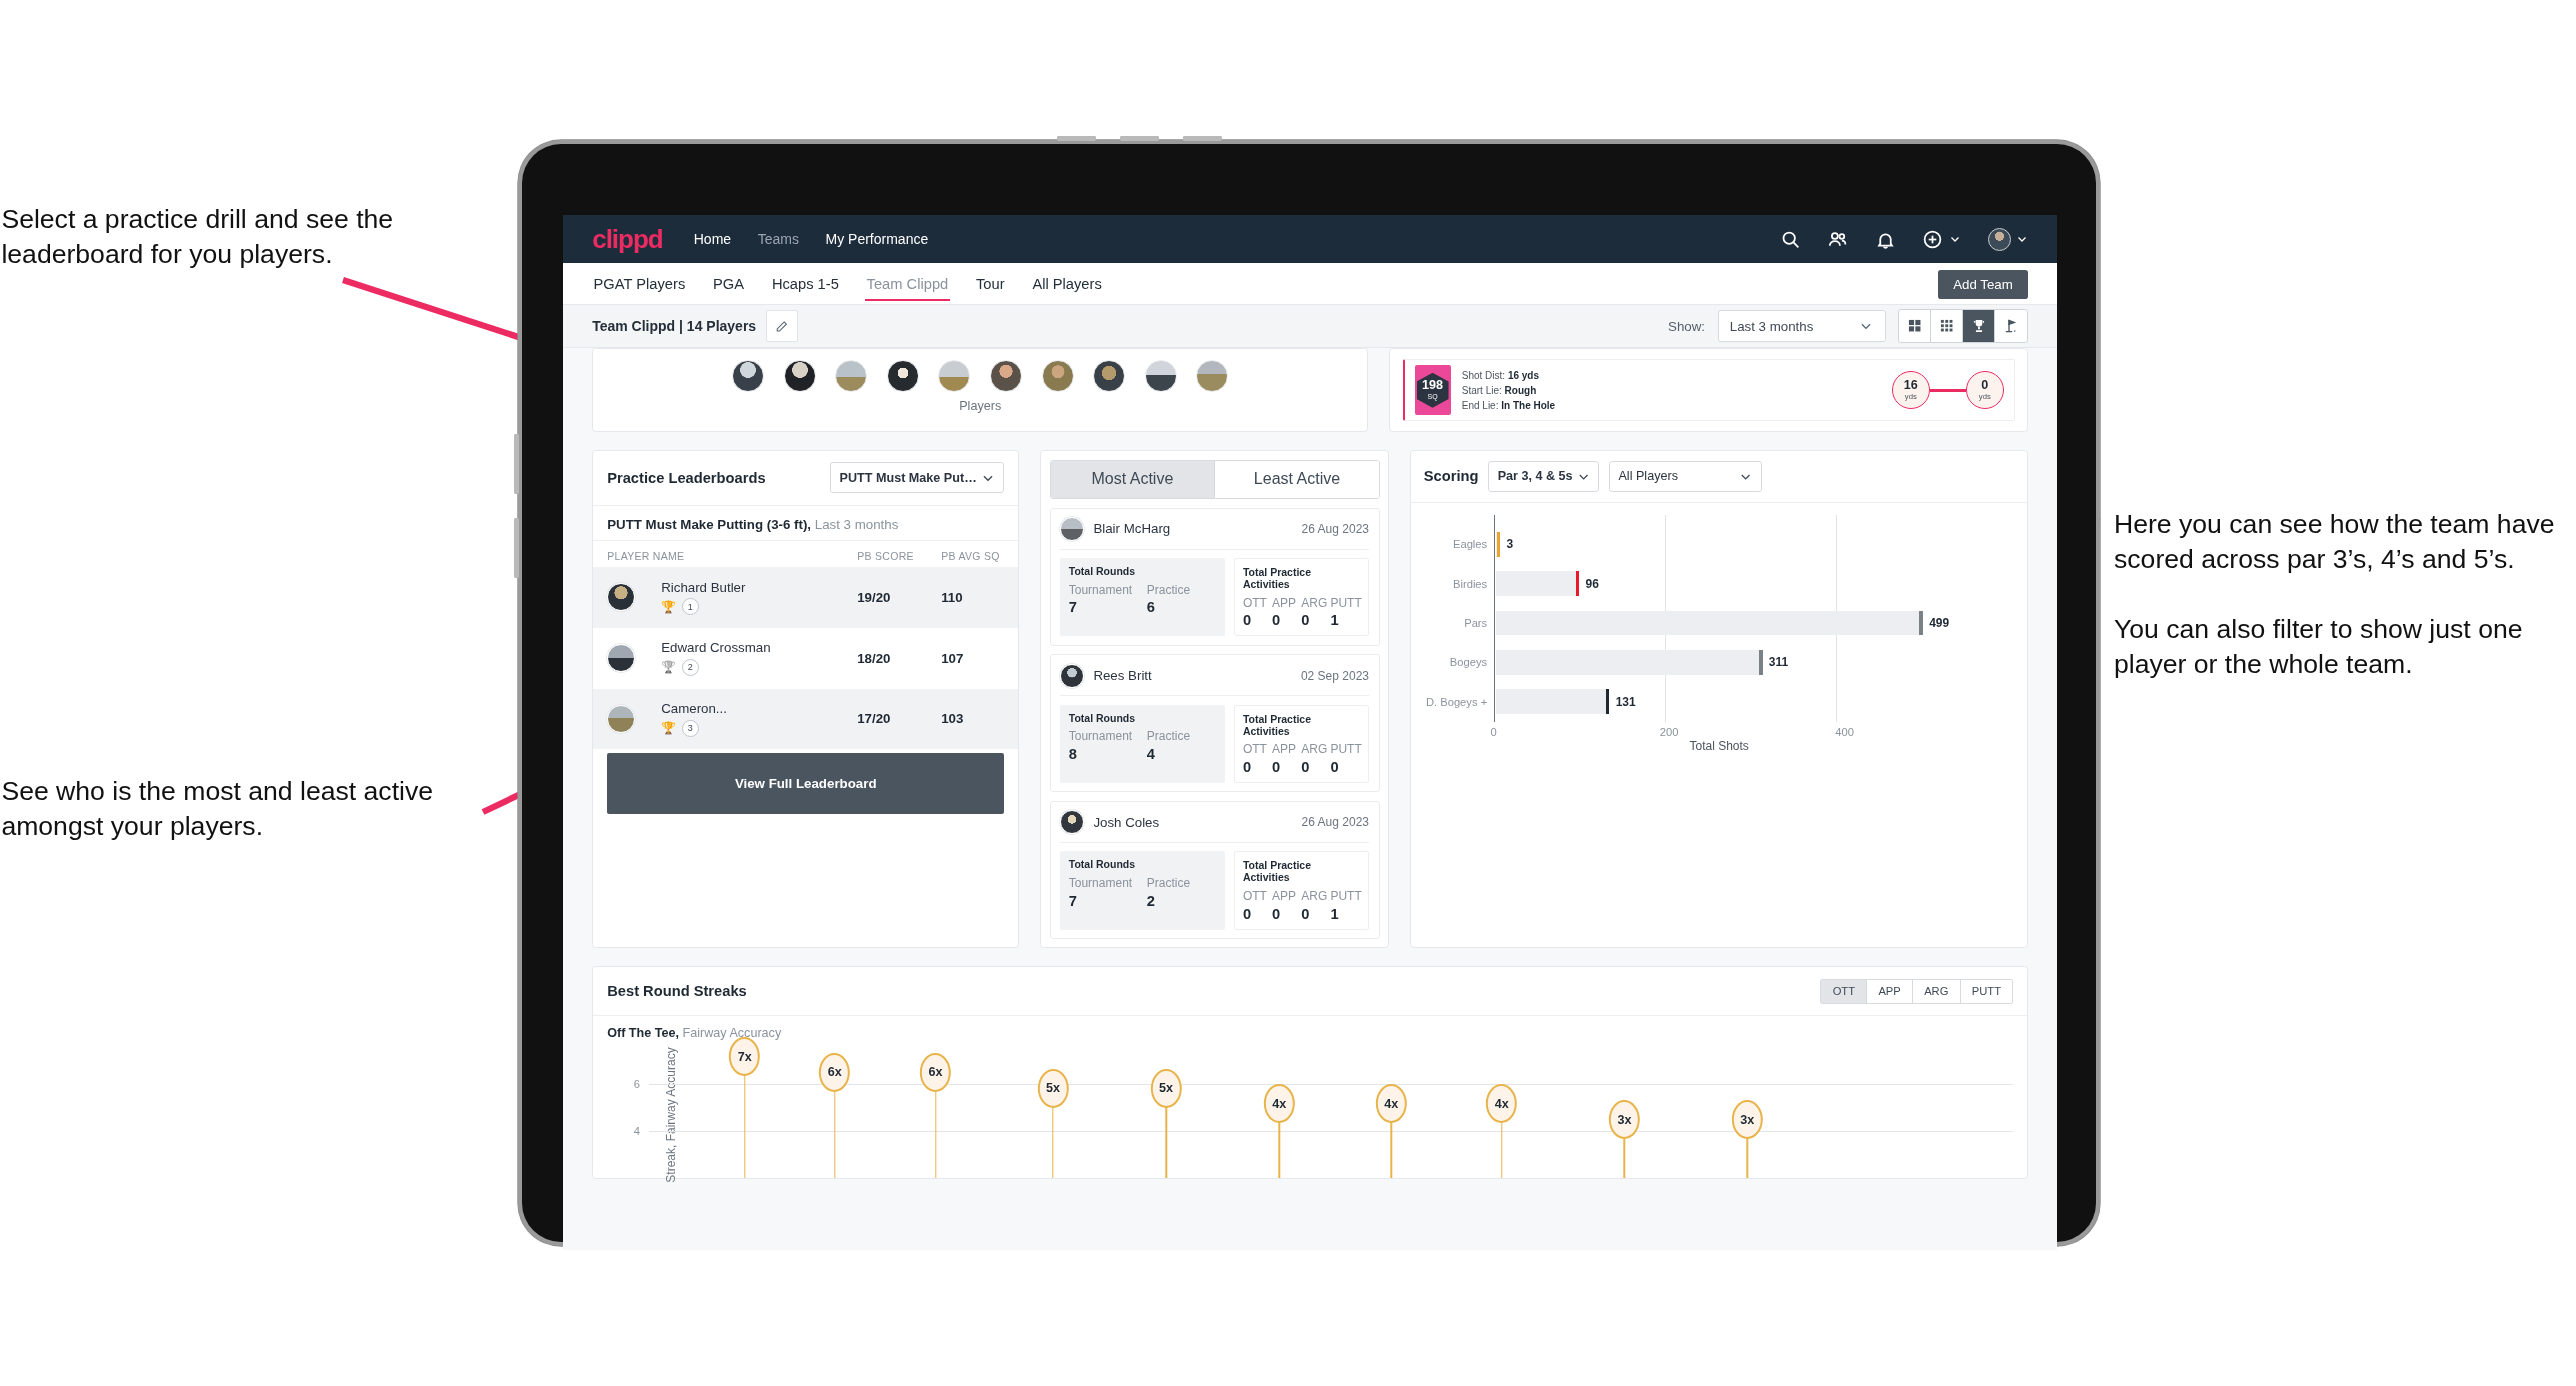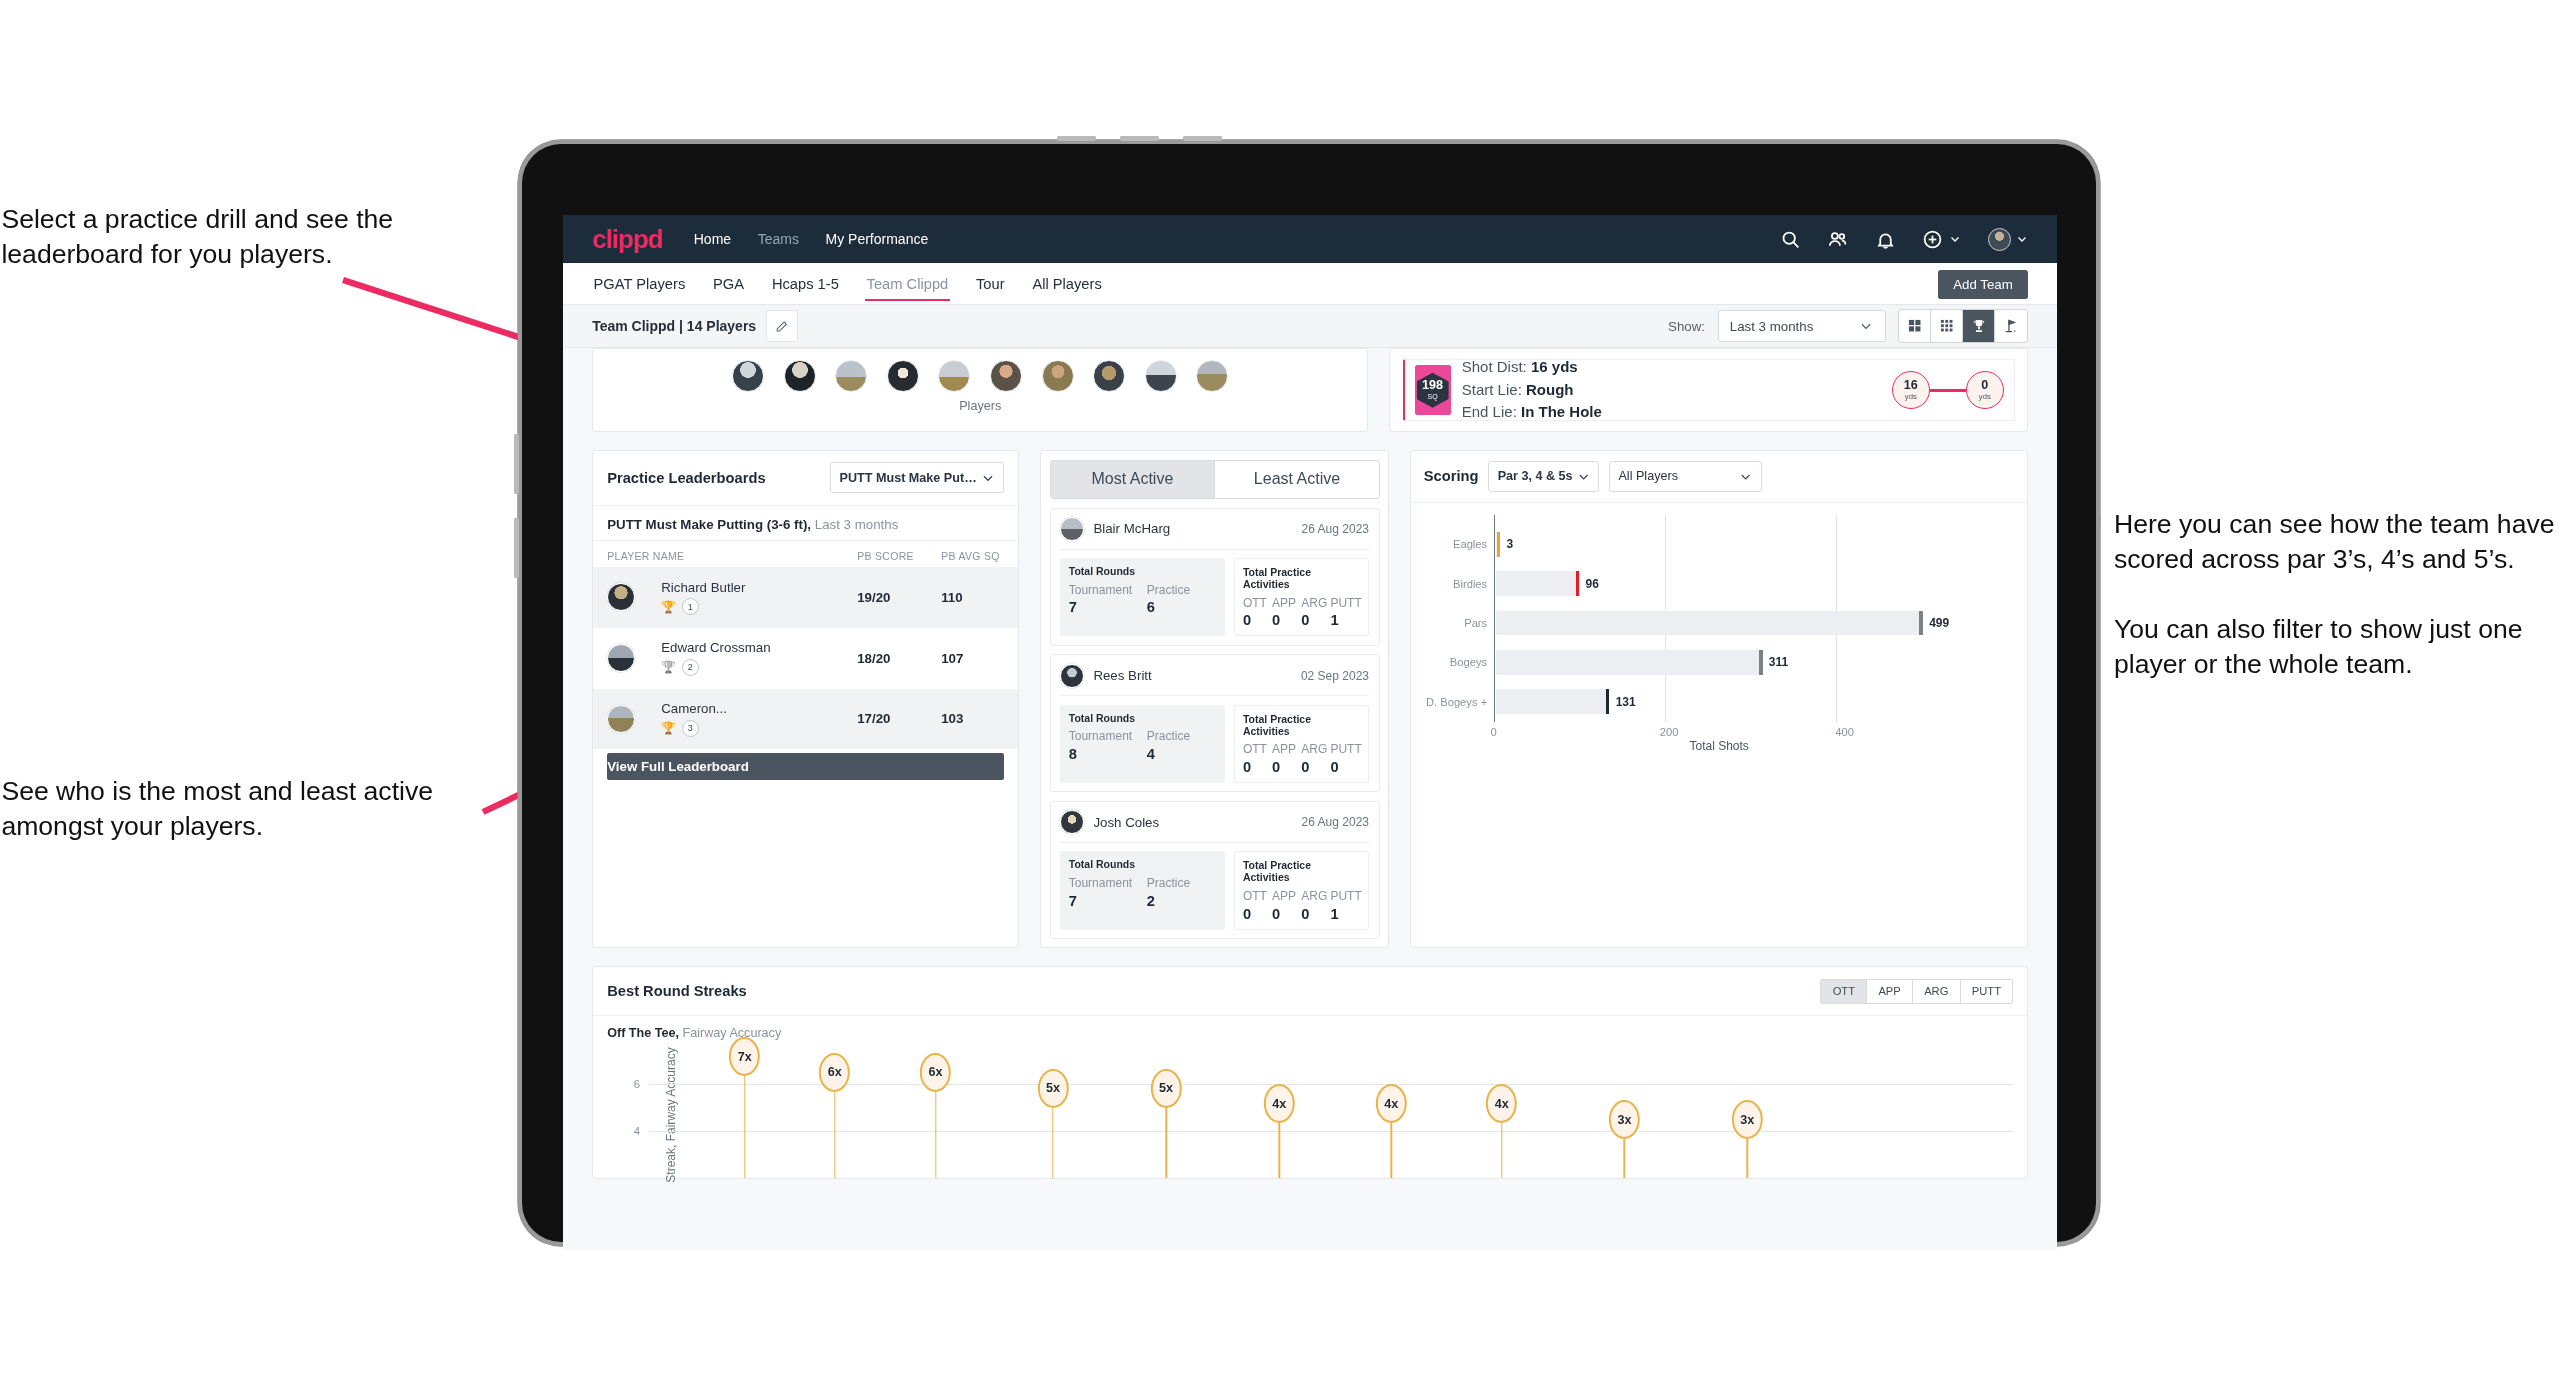--- a/index.html
+++ b/index.html
@@ -160,21 +160,21 @@
     display: flex; align-items: center; justify-content: center;
   }
   .hexy {
     width: 32px; height: 35px; background: #2b3440;
     clip-path: polygon(50% 0%, 100% 25%, 100% 75%, 50% 100%, 0% 75%, 0% 25%);
     display: flex; flex-direction: column; align-items: center; justify-content: center;
     color: #ffffff;
   }
   .hexy .n { font-size: 12.6px; font-weight: 700; line-height: 1; }
   .hexy .u { font-size: 7px; line-height: 1.4; }
-  .shot-lines { font-size: 15px; color: #4b5560; line-height: 1.5; }
+  .shot-lines { font-size: 10px; color: #4b5560; line-height: 1.5; }
   .shot-lines b { color: #1f2933; }
   .yds-wrap { margin-left: auto; display: flex; align-items: center; }
   .yds-c {
     width: 38px; height: 38px; border-radius: 50%;
     border: 1.4px solid #ec2b63; background: #fdf3ee;
     display: flex; flex-direction: column; align-items: center; justify-content: center;
   }
   .yds-c .n { font-size: 12.6px; font-weight: 700; color: #1f2933; line-height: 1; }
   .yds-c .u { font-size: 7.7px; color: #4b5560; }
   .yds-bar { width: 36px; height: 2.8px; background: #ec2b63; }
@@ -210,21 +210,21 @@
   .prank { display: flex; align-items: center; gap: 5.6px; margin-top: 3.5px; }
   .trophy { font-size: 12px; line-height: 1; }
   .rank-pill {
     width: 17px; height: 17px; border-radius: 50%; border: 0.7px solid #bfc5cb;
     background: #ffffff; font-size: 9px; color: #3e4a55;
     display: flex; align-items: center; justify-content: center;
   }
   .lb-val { font-size: 13.3px; font-weight: 700; color: #1f2933; }
   .view-full {
     margin: 4.2px 14px 14px; background: #4a555f; color: #ffffff;
-    text-align: left; padding: 6px 0; font-size: 13.3px; font-weight: 700;
+    text-align: center; padding: 23px 0; font-size: 13.3px; font-weight: 700;
     border-radius: 2.1px; border: none; width: calc(100% - 28px); cursor: pointer;
   }
 
   
   .act-card { flex: 0 0 349px; margin-top: 18px; padding: 8.4px; }
   .act-tabs { display: flex; border: 0.7px solid #d7dbe0; border-radius: 2.8px; overflow: hidden; }
   .act-tab {
     flex: 1; text-align: center; padding: 9.8px 0; font-size: 16px; color: #3e4a55;
     background: #ffffff;
   }

